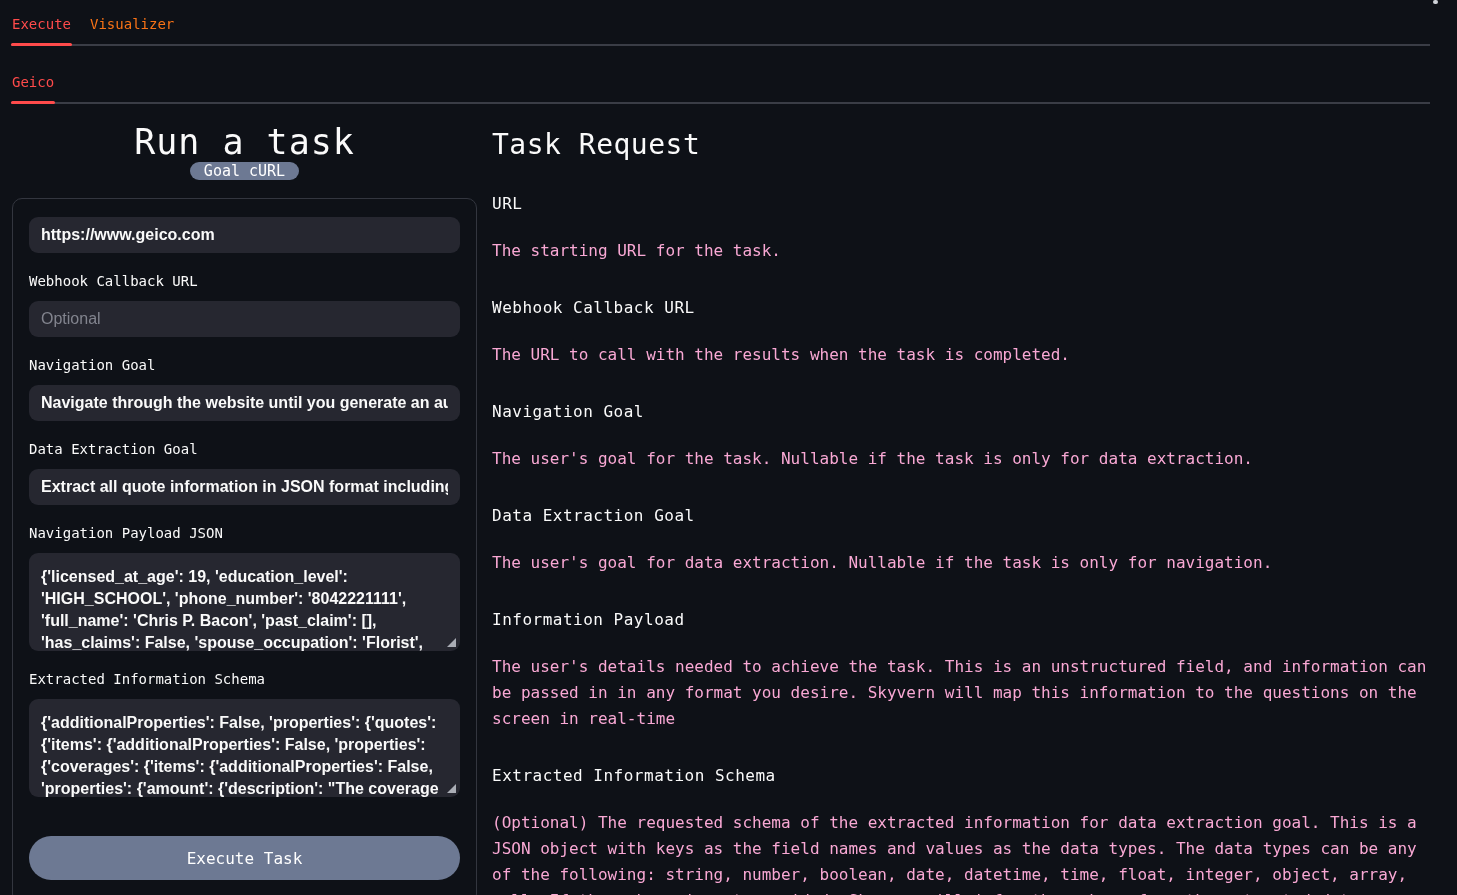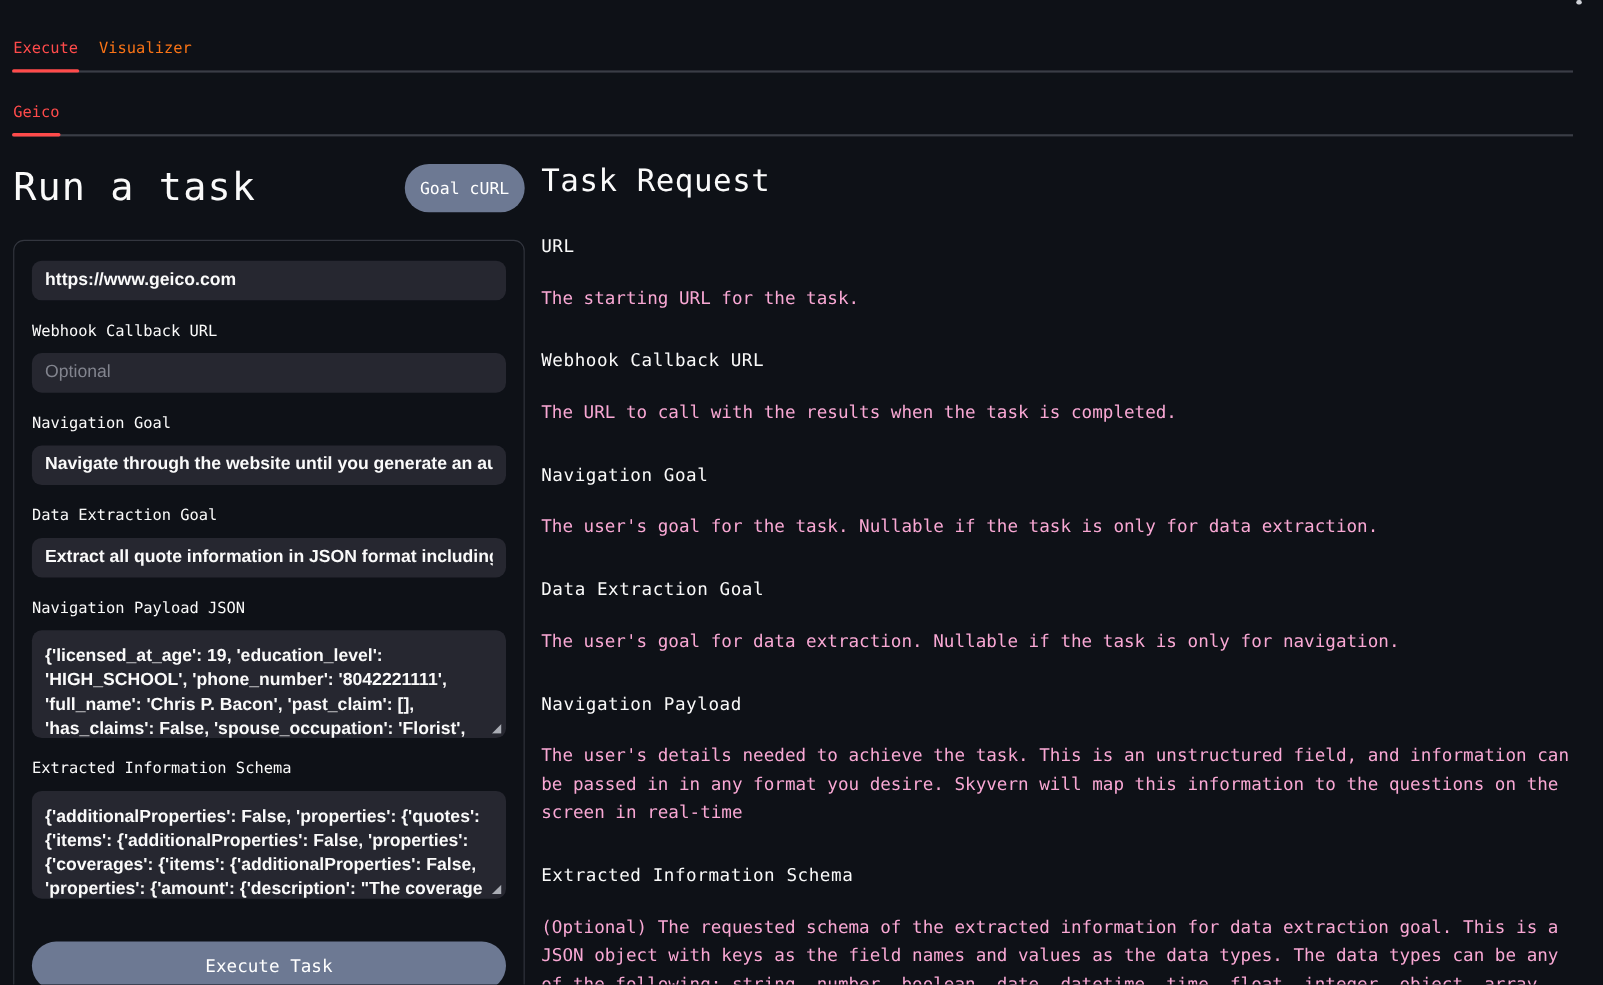--- a/index.html
+++ b/index.html
@@ -6,21 +6,21 @@
   html, body { width: 1457px; height: 895px; overflow: hidden; }
   body {
     background: #0e1117;
     color: #fafafa;
     font-family: "DejaVu Sans Mono", monospace;
     position: relative;
   }
 
   
   .tabbar { padding-left: 11px; padding-right: 27px; }
-  .tabbar.first { padding-top: 9px; margin-top: 20px; }
+  .tabbar.first { padding-top: 9px; }
   .tabbar.sub { margin-top: 21px; }
   .tab-row {
     display: flex;
     gap: 17px;
     border-bottom: 2px solid #3a3d46;
   }
   .tab {
     position: relative;
     padding: 7px 1px 12px;
     font-size: 14px;
@@ -44,23 +44,24 @@
     padding-left: 12px;
     padding-right: 27px;
     gap: 15px;
     align-items: flex-start;
   }
   .left { width: 465px; flex: none; }
   .right { flex: 1; min-width: 0; }
 
   .left-header {
     display: flex;
-    justify-content: space-between;
+    justify-content: flex-start;
     align-items: center;
     height: 57px;
+    flex-direction: column;
   }
   .page-title {
     font-size: 35px;
     font-weight: 400;
     letter-spacing: 1px;
     white-space: nowrap;
   }
   .pill-button {
     background: #6d7993;
     color: #ffffff;
@@ -264,21 +265,21 @@
         <h3 class="doc-heading">Navigation Goal</h3>
         <p class="doc-body">The user's goal for the task. Nullable if the task is only for data extraction.</p>
       </section>
 
       <section class="doc-section">
         <h3 class="doc-heading">Data Extraction Goal</h3>
         <p class="doc-body">The user's goal for data extraction. Nullable if the task is only for navigation.</p>
       </section>
 
       <section class="doc-section">
-        <h3 class="doc-heading">Navigation Payload</h3>
+        <h3 class="doc-heading">Information Payload</h3>
         <p class="doc-body">The user's details needed to achieve the task. This is an unstructured field, and information can be passed in in any format you desire. Skyvern will map this information to the questions on the screen in real-time</p>
       </section>
 
       <section class="doc-section">
         <h3 class="doc-heading">Extracted Information Schema</h3>
         <p class="doc-body">(Optional) The requested schema of the extracted information for data extraction goal. This is a JSON object with keys as the field names and values as the data types. The data types can be any of the following: string, number, boolean, date, datetime, time, float, integer, object, array, null. If the schema is not provided, Skyvern will infer the schema from the extracted data.</p>
       </section>
     </div>
   </div>
 

